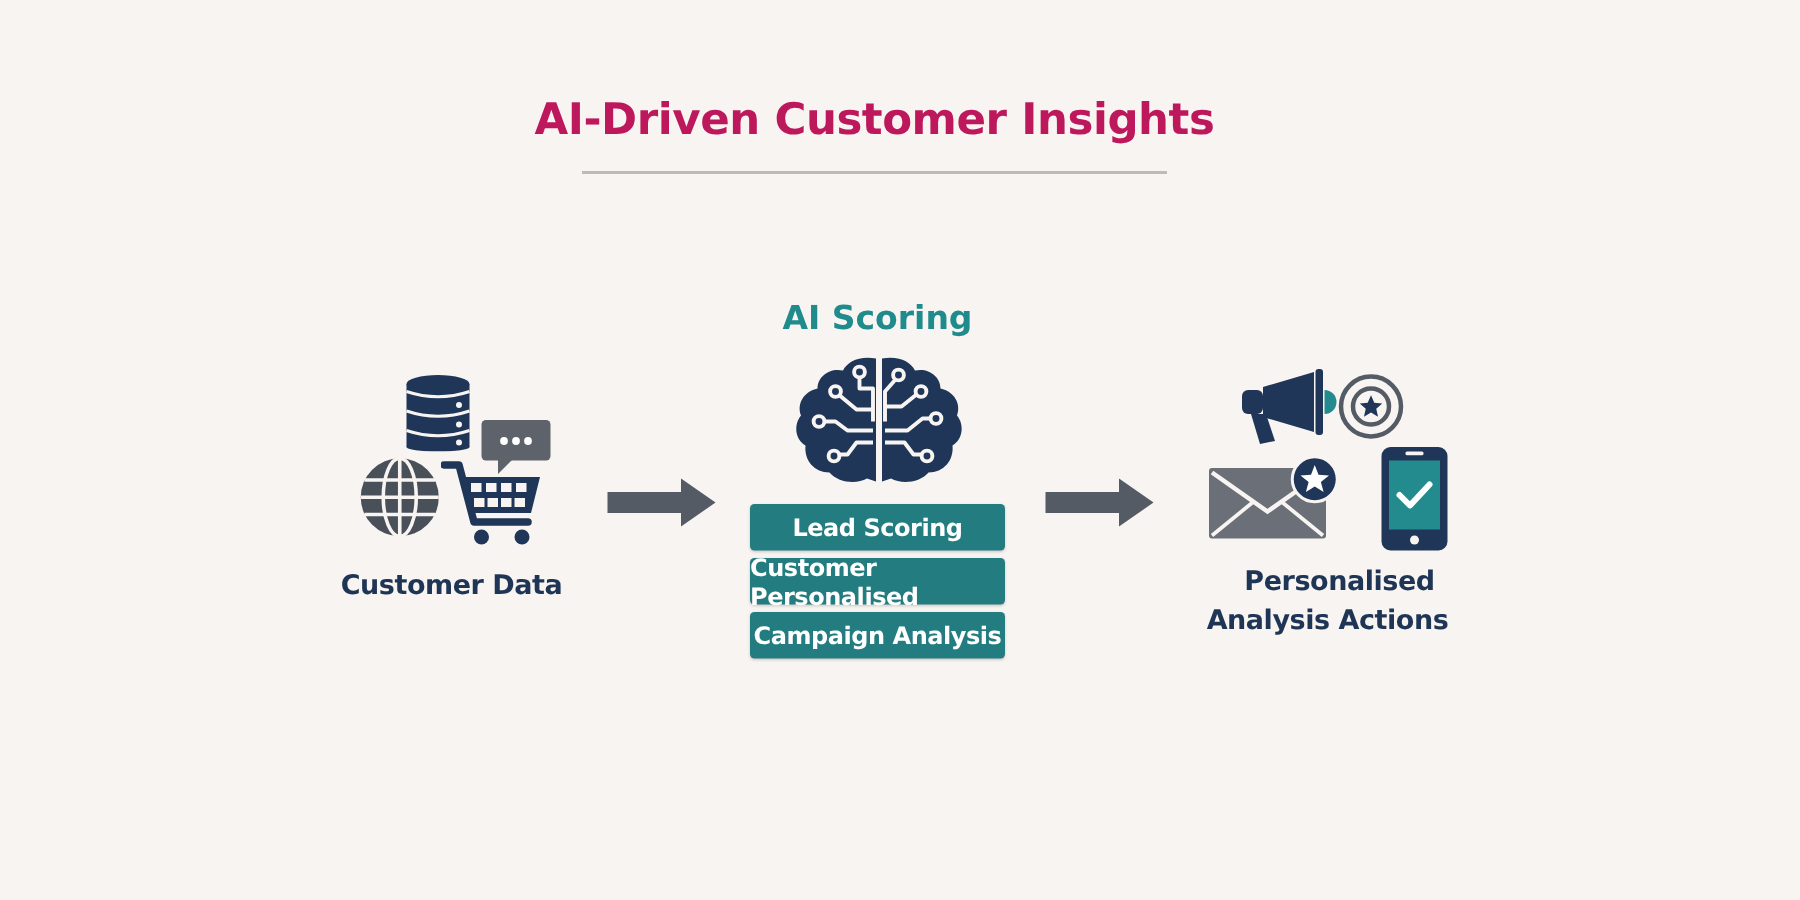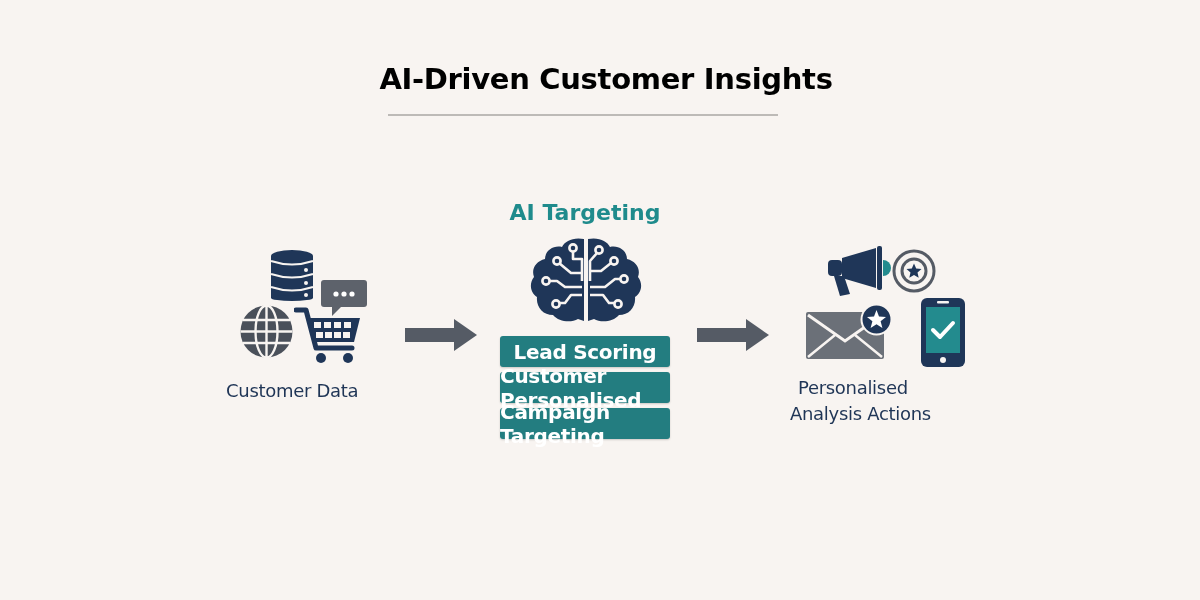--- a/index.html
+++ b/index.html
@@ -5,40 +5,40 @@
   html, body { margin: 0; padding: 0; }
   body {
     width: 1200px; height: 600px; overflow: hidden;
     background: #f8f4f1;
     position: relative;
     font-family: "DejaVu Sans", sans-serif;
   }
   .title {
     position: absolute; left: 0; width: 1166px; top: 62px;
     text-align: center; font-size: 29px; font-weight: bold;
-    color: #000000; letter-spacing: -0.3px; padding-left: 23px;
+    color: #be185d; letter-spacing: -0.3px;
   }
   .title-rule {
     position: absolute; left: 388px; top: 114px; width: 390px; height: 2px;
     background: #bdbab7;
   }
   .abs { position: absolute; }
   .label {
-    position: absolute; font-weight: normal; color: #1f3556; font-size: 18px;
-    text-align: left; letter-spacing: -0.3px;
+    position: absolute; font-weight: bold; color: #1f3556; font-size: 18px;
+    text-align: center; letter-spacing: -0.3px;
   }
   .ai-heading {
     position: absolute; left: 480px; width: 210px; top: 200px;
     text-align: center; font-size: 22px; font-weight: bold; color: #1f8b8c;
   }
   .step-box {
     position: absolute; left: 500px; width: 170px; height: 31px;
     background: #237d80; border-radius: 3px;
     box-shadow: 0 1px 2px rgba(0,0,0,0.18);
-    color: #ffffff; font-weight: bold; font-size: 20px;
+    color: #ffffff; font-weight: bold; font-size: 16px;
     display: flex; align-items: center; justify-content: center;
     letter-spacing: -0.3px;
   }
 </style>
 </head>
 <body>
 
 <div class="title">AI-Driven Customer Insights</div>
 <div class="title-rule"></div>
 
@@ -93,21 +93,21 @@
 
   <div class="label" style="left:226px;top:380px;width:150px">Customer Data</div>
 </div>
 
 <svg class="abs" style="left:404px;top:318px" width="74" height="34" viewBox="0 0 74 34">
     <rect x="1" y="10" width="52" height="14" fill="#555b65"></rect>
     <path d="M50 1 L73 17 L50 33 Z" fill="#555b65"></path>
 </svg>
 
 <div>
-  <div class="ai-heading">AI Targeting</div>
+  <div class="ai-heading">AI Scoring</div>
 
   <svg class="abs" style="left:529px;top:237px" width="114" height="86" viewBox="0 0 114 86">
     <path d="M55 2 C44 0 36 4 33 10 C24 8 16 14 16 22 C7 24 2 32 5 40 C0 46 1 56 8 60 C7 70 14 78 24 78 C30 85 42 86 49 82 L55 84 Z" fill="#1f3658"></path>
     <path d="M59 2 C70 0 78 4 81 10 C90 8 98 14 98 22 C107 24 112 32 109 40 C114 46 113 56 106 60 C107 70 100 78 90 78 C84 85 72 86 65 82 L59 84 Z" fill="#1f3658"></path>
     <g stroke="#f8f4f1" stroke-width="2.6" fill="none" stroke-linejoin="round">
       <path d="M53 44 L53 22 L44 22 L44 14"></path>
       <path d="M53 36 L42 36 L30 26"></path>
       <path d="M53 50 L36 50 L28 44 L20 44"></path>
       <path d="M53 58 L42 58 L36 66 L30 66"></path>
       <path d="M61 44 L61 24 L68 16"></path>
@@ -122,21 +122,21 @@
       <circle cx="27" cy="67" r="3.6"></circle>
       <circle cx="70" cy="13" r="3.6"></circle>
       <circle cx="85" cy="24" r="3.6"></circle>
       <circle cx="95" cy="42" r="3.6"></circle>
       <circle cx="89" cy="67" r="3.6"></circle>
     </g>
   </svg>
 
   <div class="step-box" style="top:336px">Lead Scoring</div>
   <div class="step-box" style="top:372px">Customer Personalised</div>
-  <div class="step-box" style="top:408px">Campaign Targeting</div>
+  <div class="step-box" style="top:408px">Campaign Analysis</div>
 </div>
 
 <svg class="abs" style="left:696px;top:318px" width="74" height="34" viewBox="0 0 74 34">
     <rect x="1" y="10" width="52" height="14" fill="#555b65"></rect>
     <path d="M50 1 L73 17 L50 33 Z" fill="#555b65"></path>
 </svg>
 
 <div>
   <svg class="abs" style="left:826px;top:244px" width="66" height="54" viewBox="0 0 66 54">
     <rect x="2" y="16" width="14" height="16" rx="4" fill="#1f3658"></rect>

